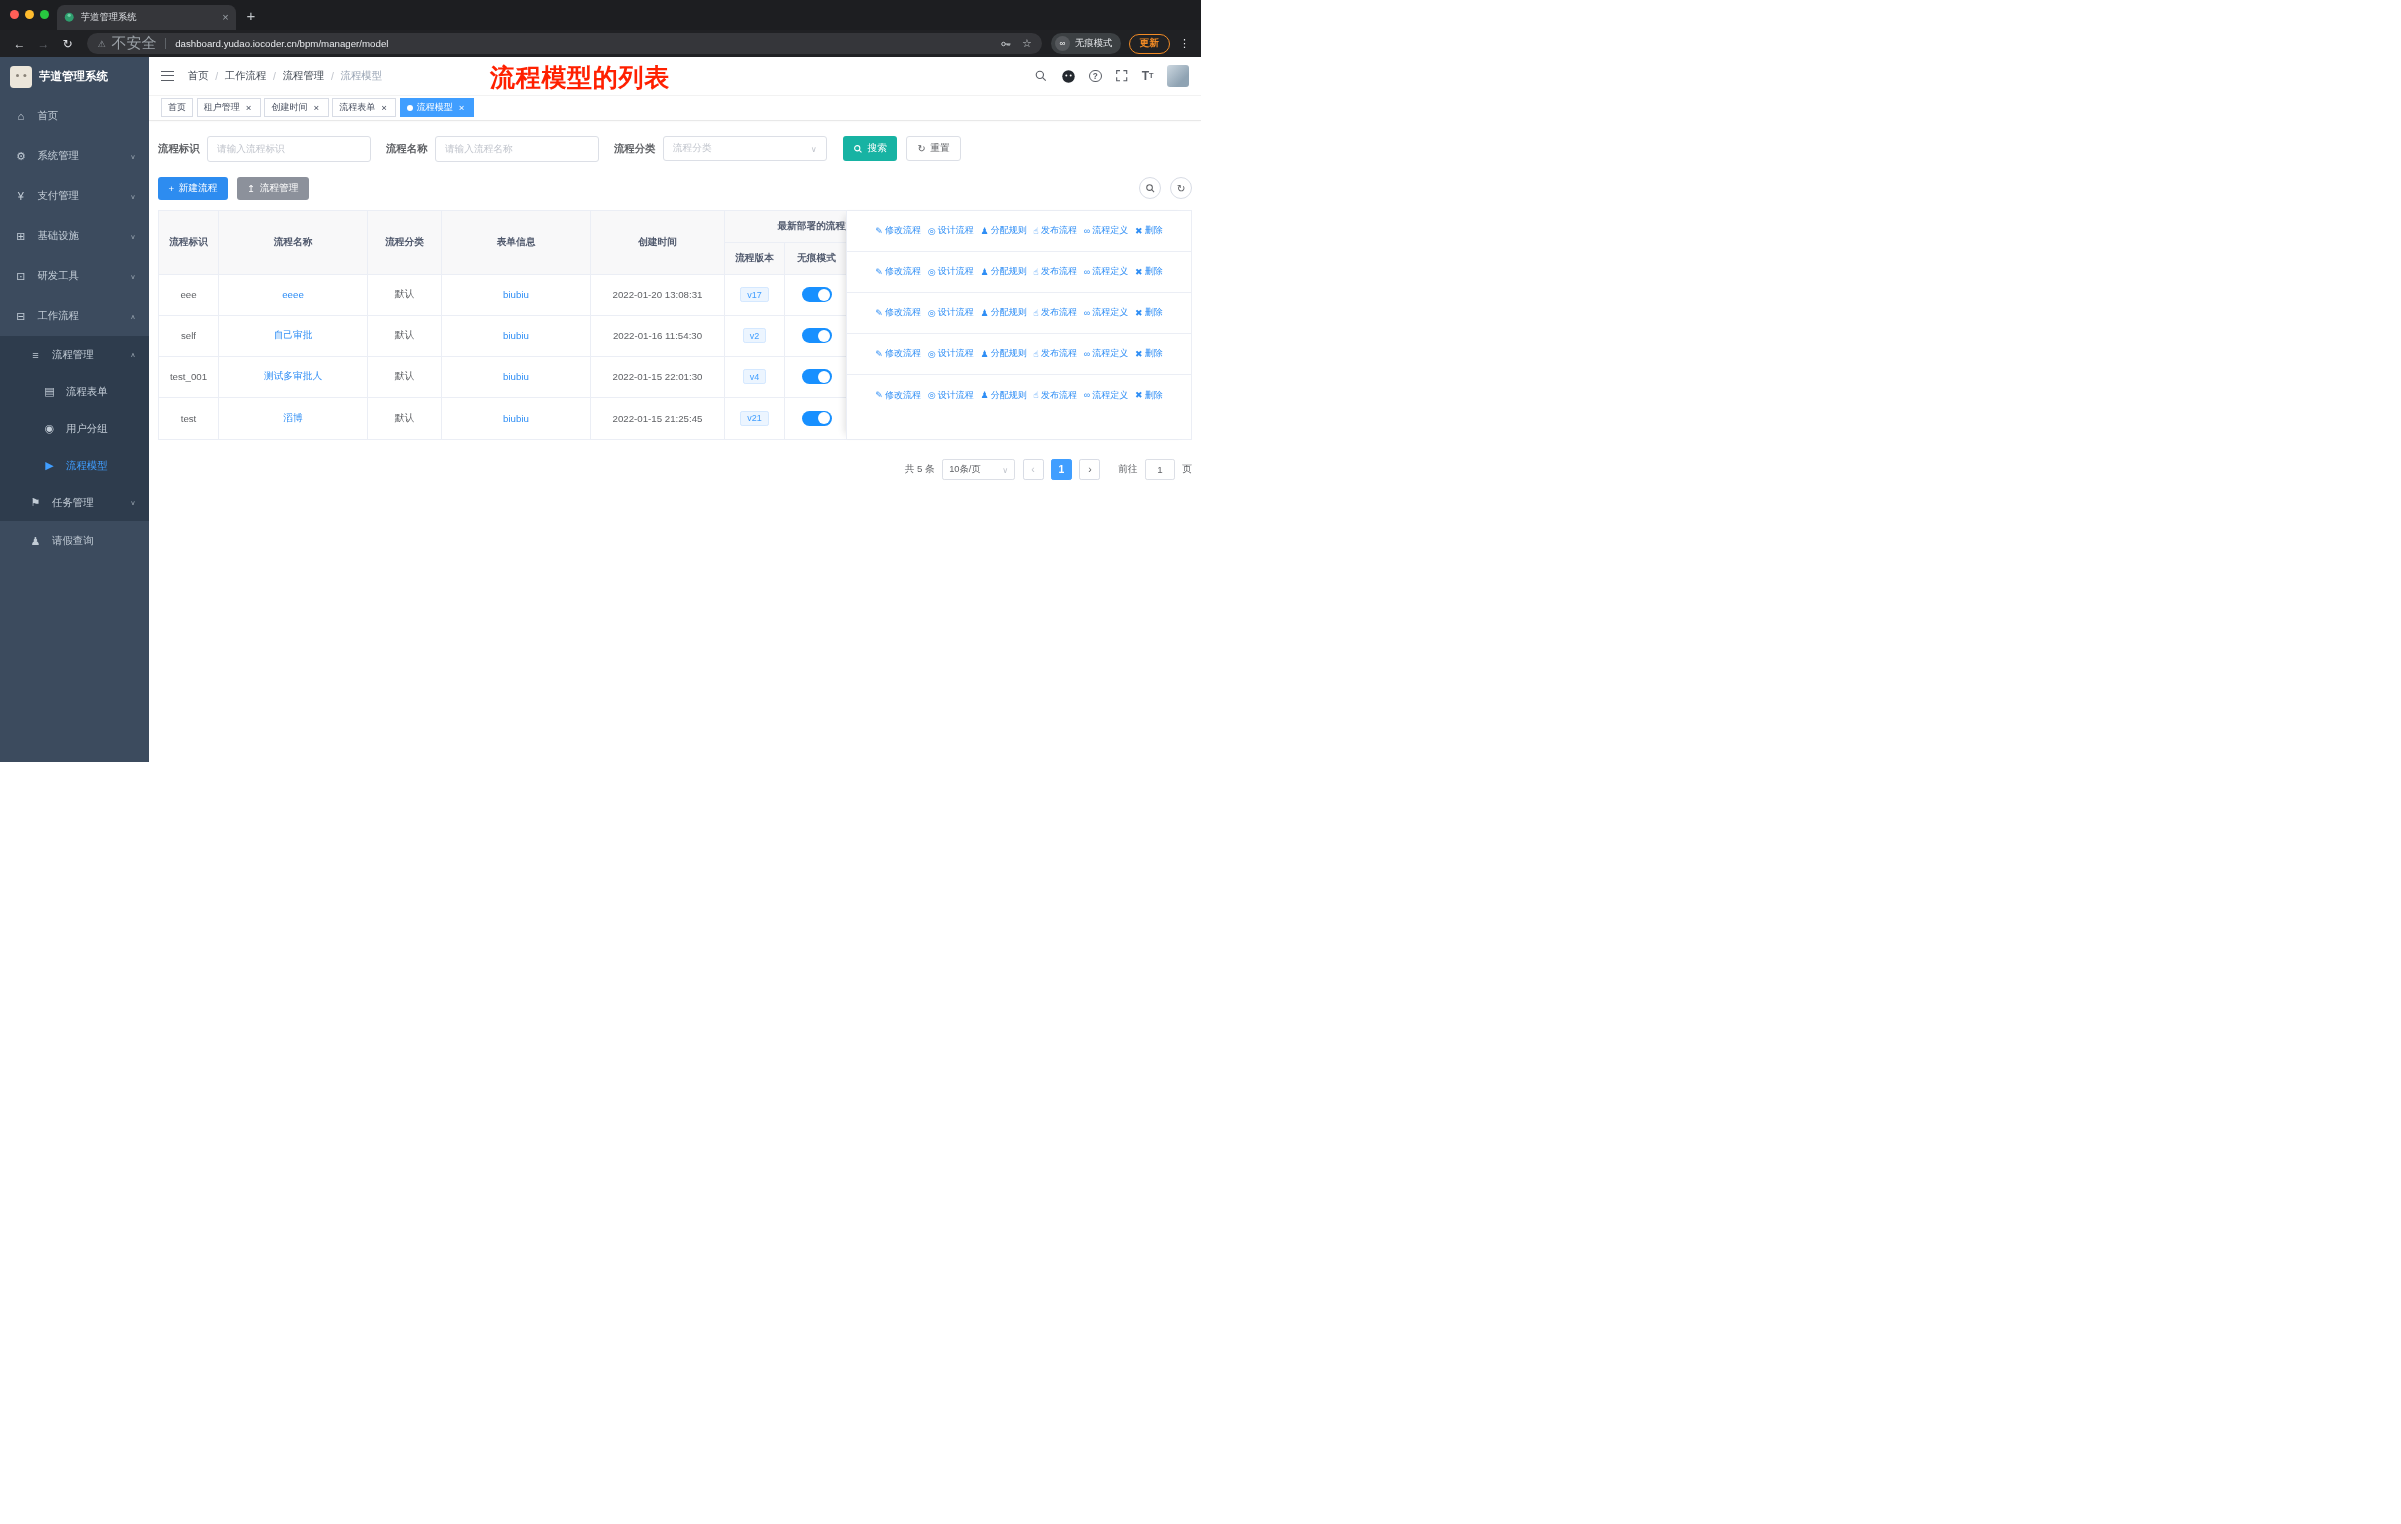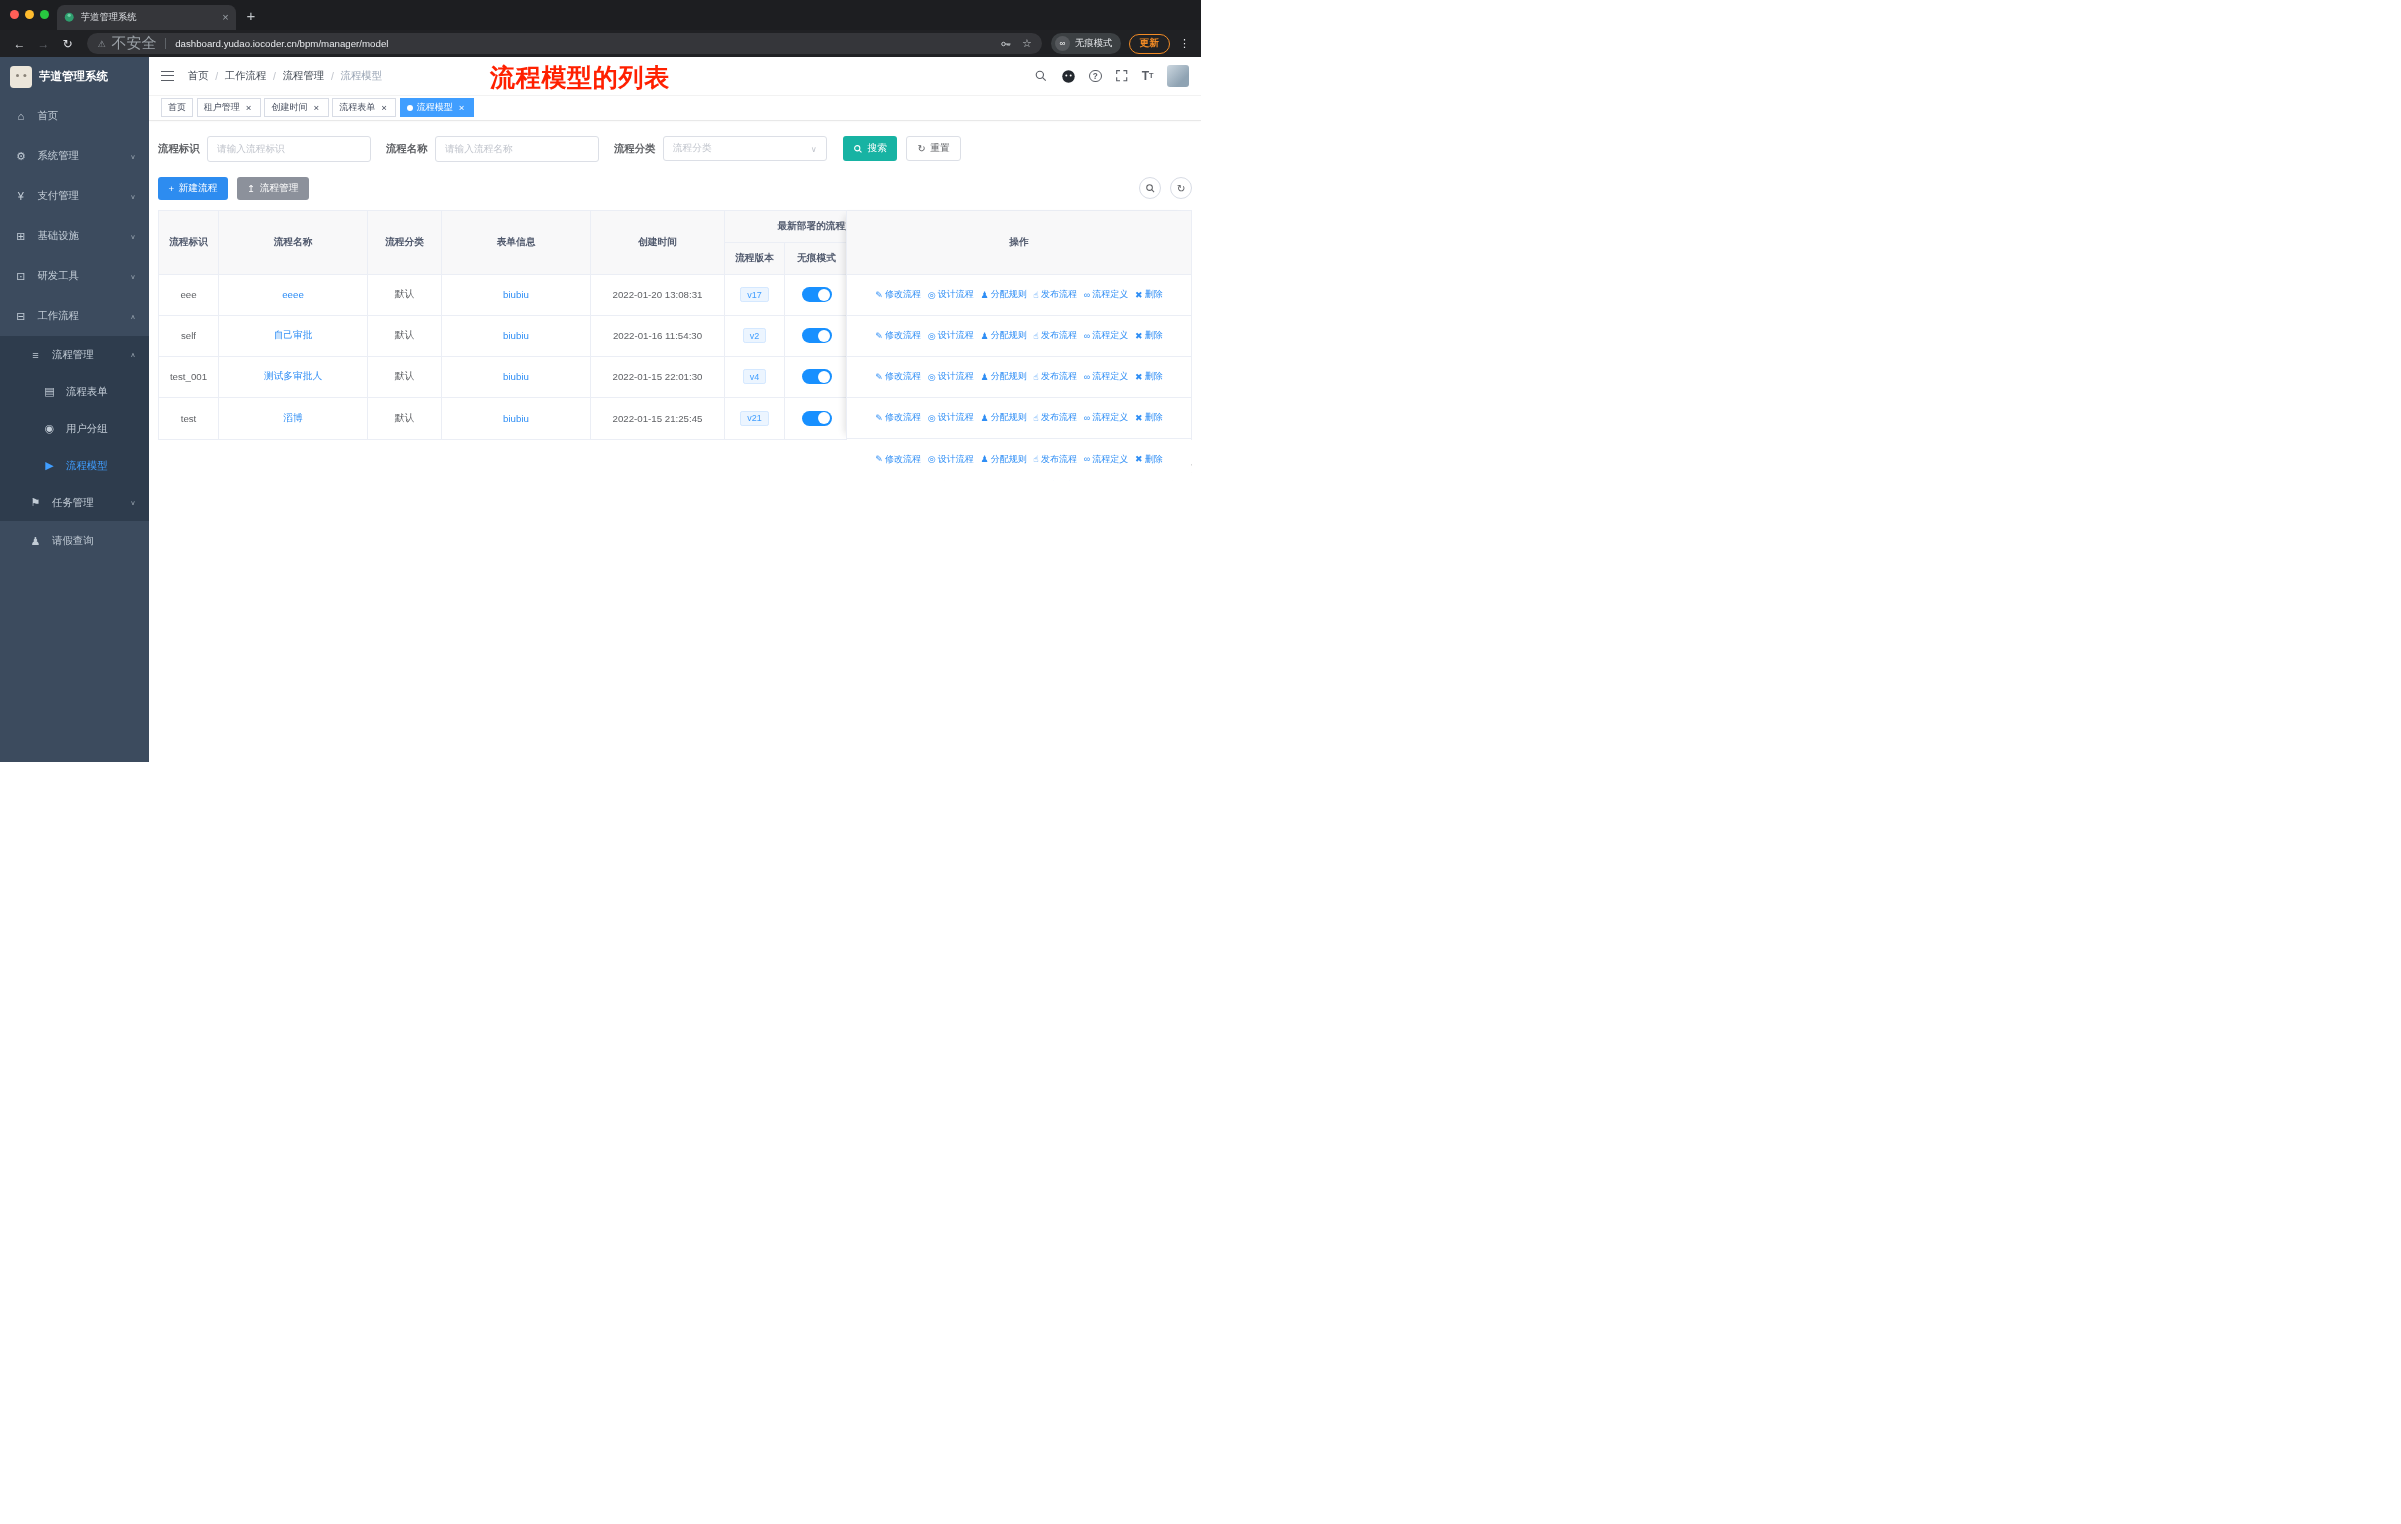--- a/index.html
+++ b/index.html
@@ -440,21 +440,20 @@
                 <div class="td c6b">
                   <span class="vbadge">v21</span>
                 </div>
                 <div class="td c7b">
                   <span class="switch"></span>
                 </div>
                 <div class="td tfiller"></div>
               </div>
             </div>
           <div class="op-col">
-            <div class="op-head">操作</div>
             <div id="op-body">
                 <div class="op-row">
                   <span class="op-link">
                     <span class="ai">✎</span>
                     <span>修改流程</span>
                   </span>
                   <span class="op-link">
                     <span class="ai">◎</span>
                     <span>设计流程</span>
                   </span>

